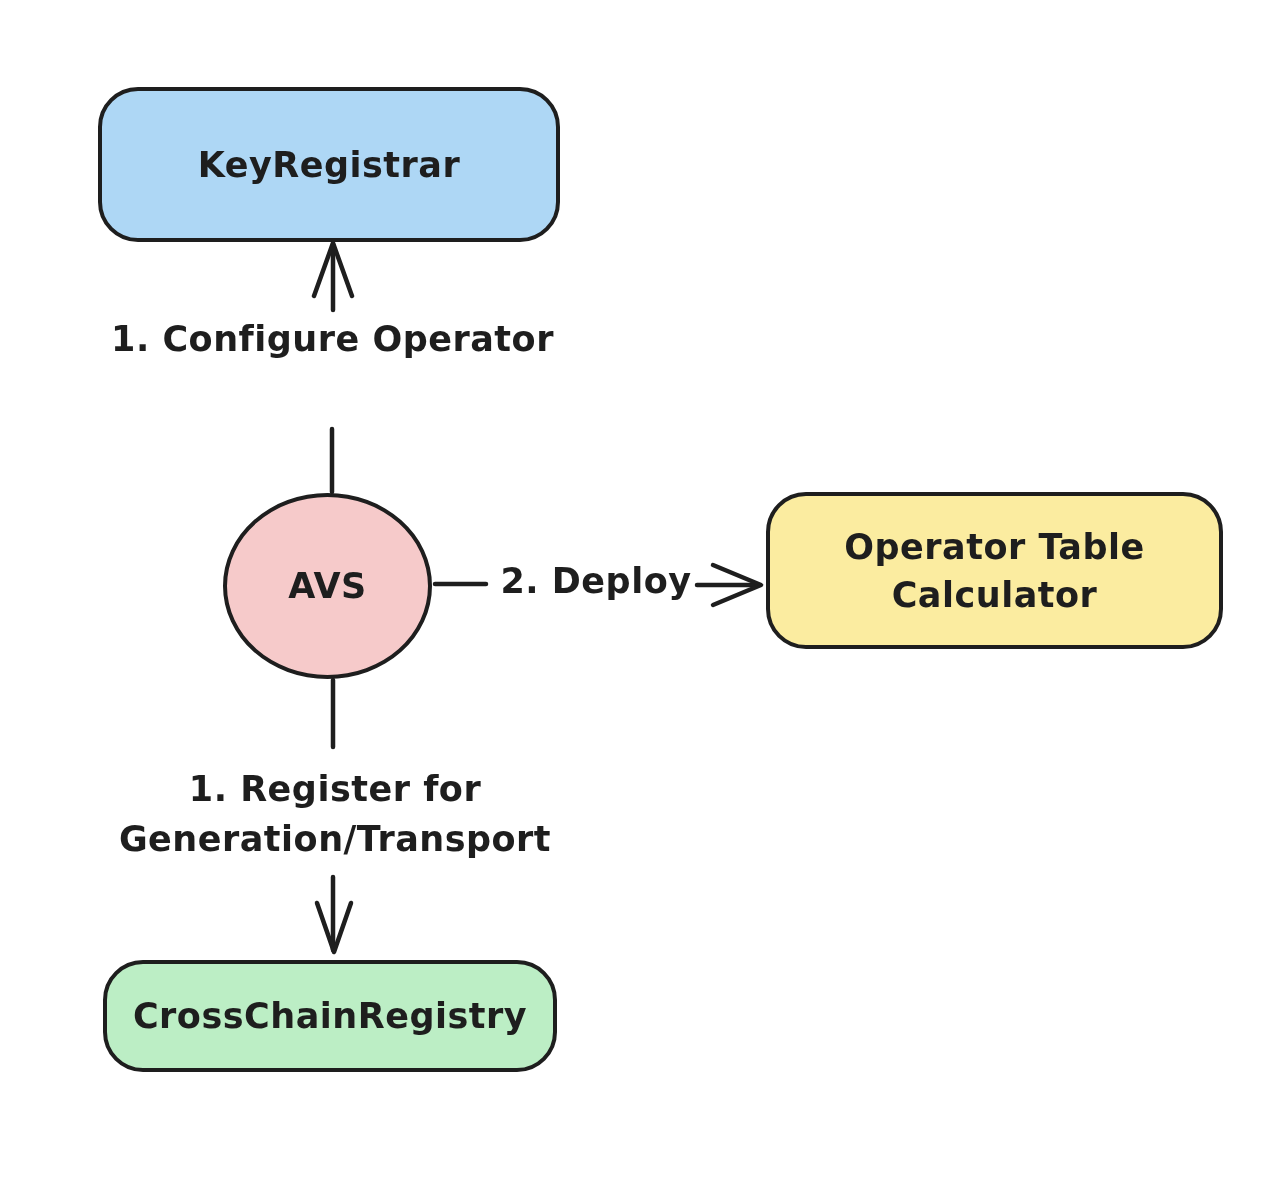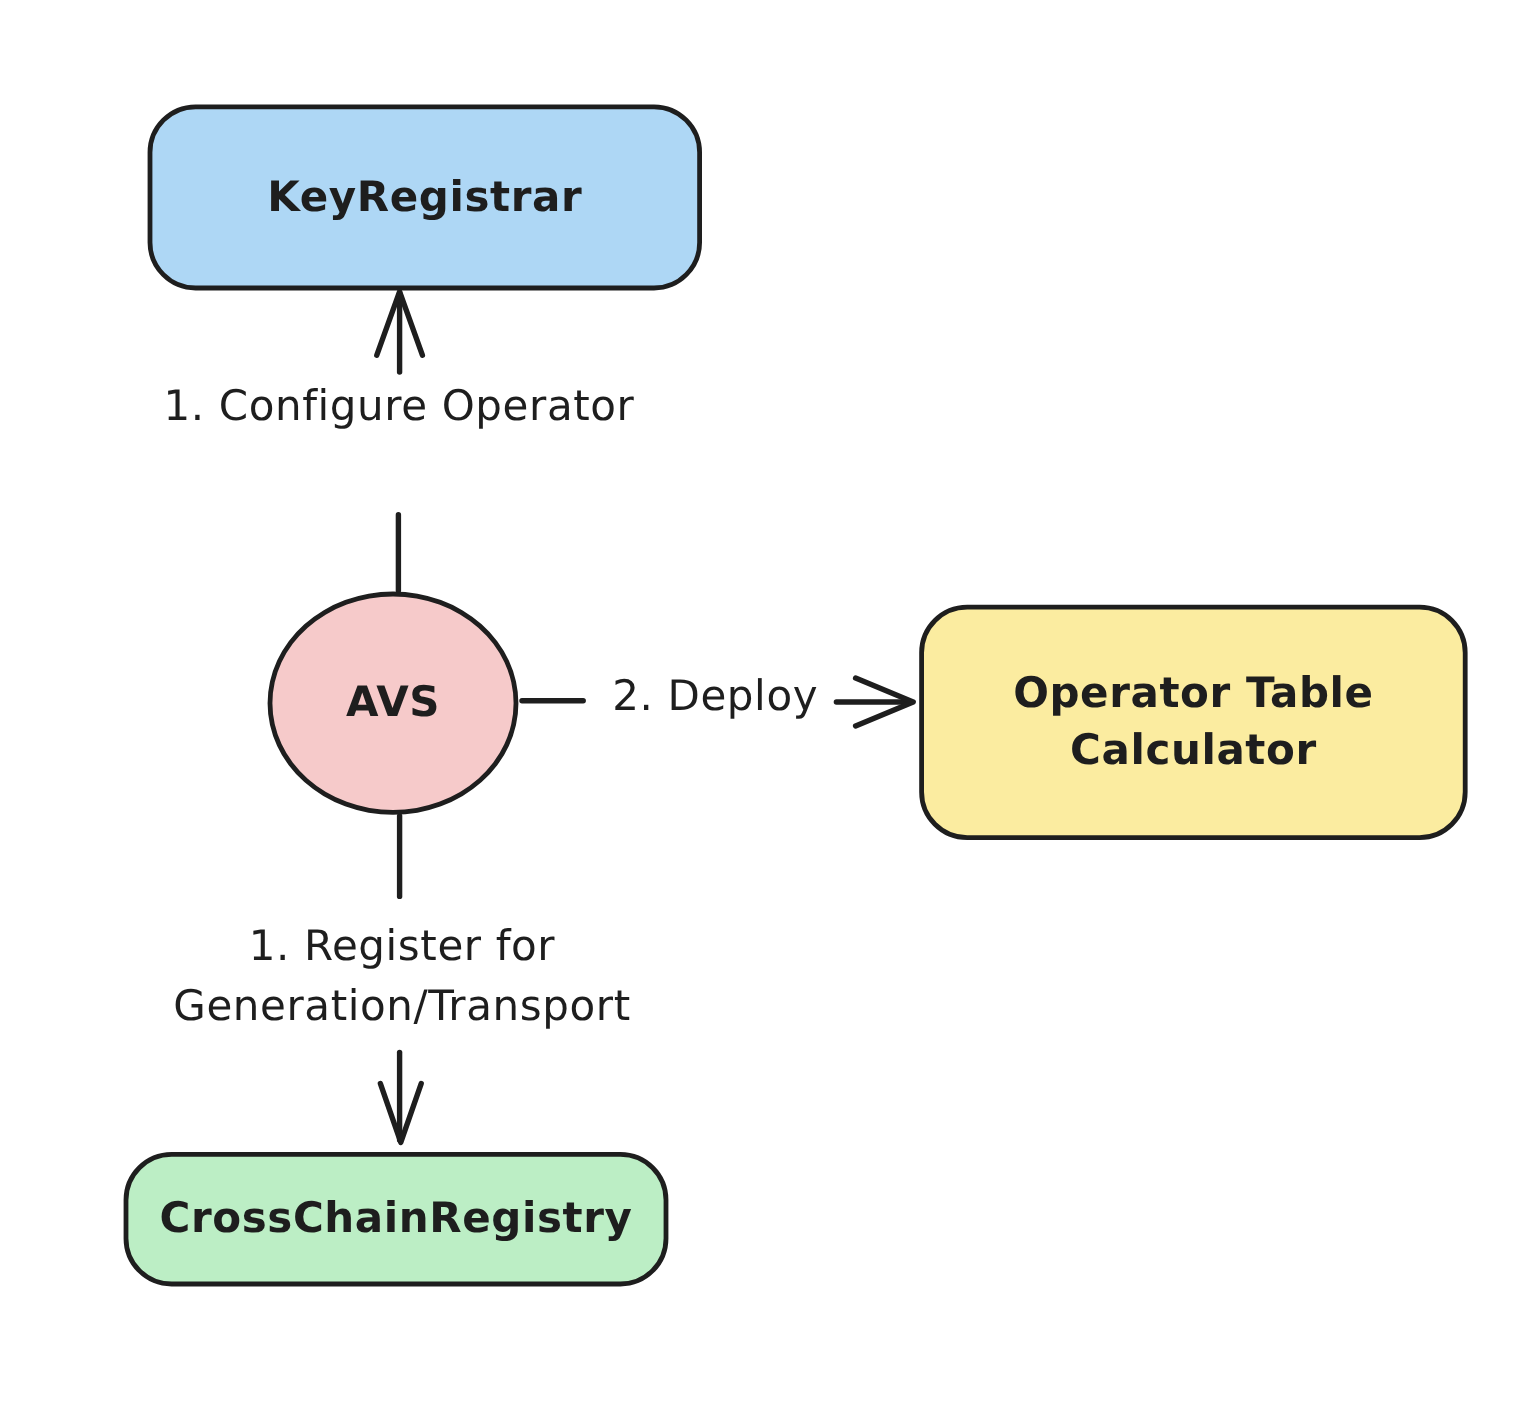--- a/index.html
+++ b/index.html
@@ -30,29 +30,29 @@
     border: 4.5px solid #1e1e1e;
     font-size: 35px;
     font-weight: 600;
     letter-spacing: 0.5px;
     text-align: center;
     line-height: 48px;
   }
   .node.rect { border-radius: 40px; }
   .node.ellipse { border-radius: 50%; }
 
-  .node-key-registrar          { left: 98px;  top: 87px;  width: 462px; height: 155px; margin-left: 25px; }
+  .node-key-registrar          { left: 98px;  top: 87px;  width: 462px; height: 155px; }
   .node-avs                    { left: 223px; top: 493px; width: 209px; height: 186px; }
-  .node-operator-table-calc    { left: 766px; top: 492px; width: 457px; height: 196px; margin-top: 12px; }
+  .node-operator-table-calc    { left: 766px; top: 492px; width: 457px; height: 157px; }
   .node-cross-chain-registry   { left: 103px; top: 960px; width: 454px; height: 112px; }
 
   .edge-label {
     position: absolute;
     font-size: 35px;
-    font-weight: 400;
+    font-weight: 700;
     letter-spacing: 0.5px;
     line-height: 50px;
     text-align: center;
     color: #1e1e1e;
     white-space: nowrap;
   }
   .edge-label-1 { left: 80px;  top: 314px; width: 505px; }
   .edge-label-2 { left: 494px; top: 558px; width: 204px; line-height: 46px; }
   .edge-label-3 { left: 80px;  top: 764px; width: 510px; }
 </style>

